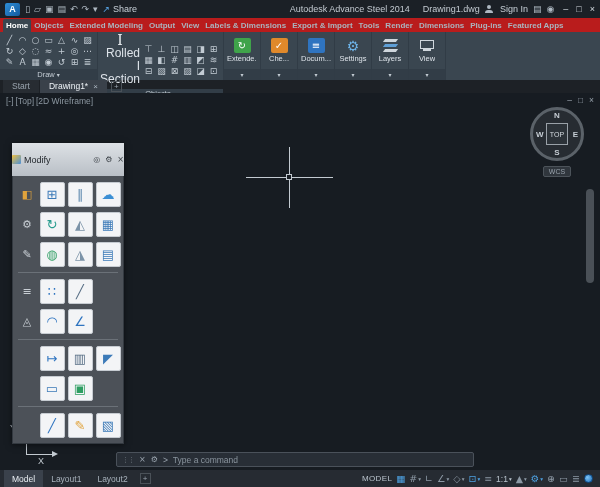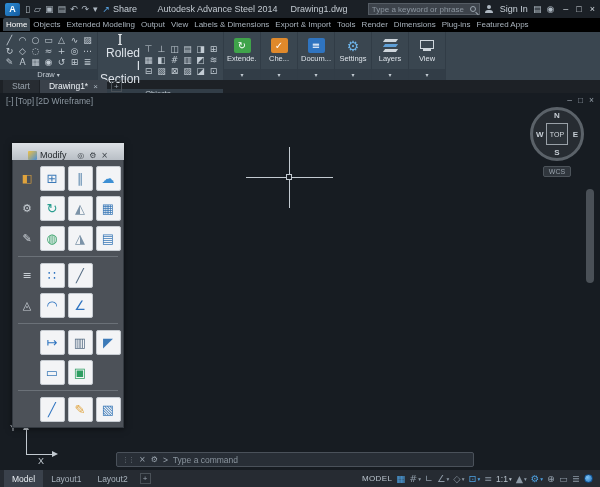--- a/index.html
+++ b/index.html
@@ -21,21 +21,21 @@
 .mag{width:6px;height:6px;border:1px solid #9aa4ae;border-radius:50%;position:relative;flex:none;}
 .mag::after{content:"";position:absolute;width:4px;height:1px;background:#9aa4ae;transform:rotate(45deg);left:4px;top:6px;}
 .signin{display:flex;align-items:center;gap:7px;color:#c8d0d8;cursor:default;}
 .person{width:8px;height:8px;position:relative;}
 .person::before{content:"";position:absolute;width:4px;height:4px;border-radius:50%;background:#aeb8c2;left:2px;top:0;}
 .person::after{content:"";position:absolute;width:8px;height:3px;border-radius:4px 4px 0 0;background:#aeb8c2;left:0;bottom:0;}
 .winctl{display:flex;gap:8px;align-items:center;margin-left:4px;color:#d4dae0;}
 .winctl span{cursor:default;}
 
 
-.ribbon-tabs{height:14px;background:#000000;display:flex;align-items:flex-start;padding-left:3px;overflow:hidden;}
+.ribbon-tabs{height:14px;background:#b91c1c;display:flex;align-items:center;padding-left:3px;overflow:hidden;font-weight:bold;}
 .rtab{padding:2px 3px;font-size:8px;color:#aab4be;white-space:nowrap;cursor:default;}
 .rtab.active{background:#3a4650;color:#fff;border-radius:2px 2px 0 0;}
 
 
 .ribbon-body{height:48px;background:#3a4650;display:flex;}
 .panel{display:flex;flex-direction:column;border-right:1px solid #313c46;}
 .panel-content{flex:1;display:flex;align-items:center;justify-content:center;padding:2px 3px;gap:3px;}
 .panel-label{height:11px;background:#323d47;font-size:7.5px;color:#c2cbd3;display:flex;align-items:center;justify-content:center;gap:2px;cursor:default;}
 .pl-caret{font-size:6px;}
 .caret-only{font-size:6px;}
@@ -94,21 +94,21 @@
 .ucs{position:absolute;left:8px;bottom:6px;width:56px;height:40px;}
 .ucs-v{position:absolute;left:18px;top:5px;width:1px;height:25px;background:#c3cad1;}
 .ucs-va{position:absolute;left:15px;top:0;border-left:3.5px solid transparent;border-right:3.5px solid transparent;border-bottom:6px solid #c3cad1;}
 .ucs-h{position:absolute;left:18px;top:30px;width:26px;height:1px;background:#c3cad1;}
 .ucs-ha{position:absolute;left:44px;top:27px;border-top:3.5px solid transparent;border-bottom:3.5px solid transparent;border-left:6px solid #c3cad1;}
 .ucs-y{position:absolute;left:2px;top:-1px;color:#c3cad1;font-size:9px;}
 .ucs-x{position:absolute;left:30px;top:32px;color:#c3cad1;font-size:9px;}
 
 
 .palette{position:absolute;left:12px;top:50px;width:112px;box-shadow:0 1px 6px rgba(0,0,0,.5);}
-.ptitle{height:17px;background:linear-gradient(#dde1e5,#b9bfc6);display:flex;align-items:flex-end;gap:3px;padding:0 16px;}
+.ptitle{height:33px;background:linear-gradient(#dde1e5,#b9bfc6);display:flex;align-items:center;gap:3px;padding:0 0;}
 .picon{width:9px;height:9px;background:linear-gradient(135deg,#f0c040,#4a90d9);border-radius:1px;flex:none;}
 .ptitle-label{font-size:9px;color:#23282d;flex:1;text-align:left;}
 .pt-ic{font-size:8px;color:#3a4046;font-family:"DejaVu Sans",sans-serif;cursor:default;margin-left:2px;}
 .pbody{background:#4c5158;padding:4px;display:flex;flex-direction:column;gap:2px;border:1px solid #333940;border-top:none;}
 .prow{display:grid;grid-template-columns:20px 26px 26px 26px;gap:2px;height:28px;align-items:center;justify-items:center;}
 .pcell{width:25px;height:25px;display:flex;align-items:center;justify-content:center;}
 .tile{background:#f3f4f6;border:1px solid #c6cbd1;border-radius:2px;cursor:default;}
 .darktool{cursor:default;}
 .pglyph{font-size:13px;font-family:"DejaVu Sans",sans-serif;line-height:1;}
 .darktool .pglyph{font-size:11px;}
@@ -151,24 +151,20 @@
       <span class="tb-ic">↶</span>
       <span class="tb-ic">↷</span>
       <span class="tb-ic">▾</span>
     </div>
   <div class="share">
     <span class="share-ic">↗</span>
     <span>Share</span>
   </div>
   <div class="apptitle">Autodesk Advance Steel 2014</div>
   <div class="doctitle">Drawing1.dwg</div>
-  <div class="search">
-    <input placeholder="Type a keyword or phrase" style="">
-    <span class="mag"></span>
-  </div>
   <div class="signin">
     <span class="person"></span>
     <span>Sign In</span>
   </div>
   <span class="tb-ic">▤</span>
   <span class="tb-ic">◉</span>
   <div class="winctl">
     <span>–</span>
     <span>□</span>
     <span>×</span>

